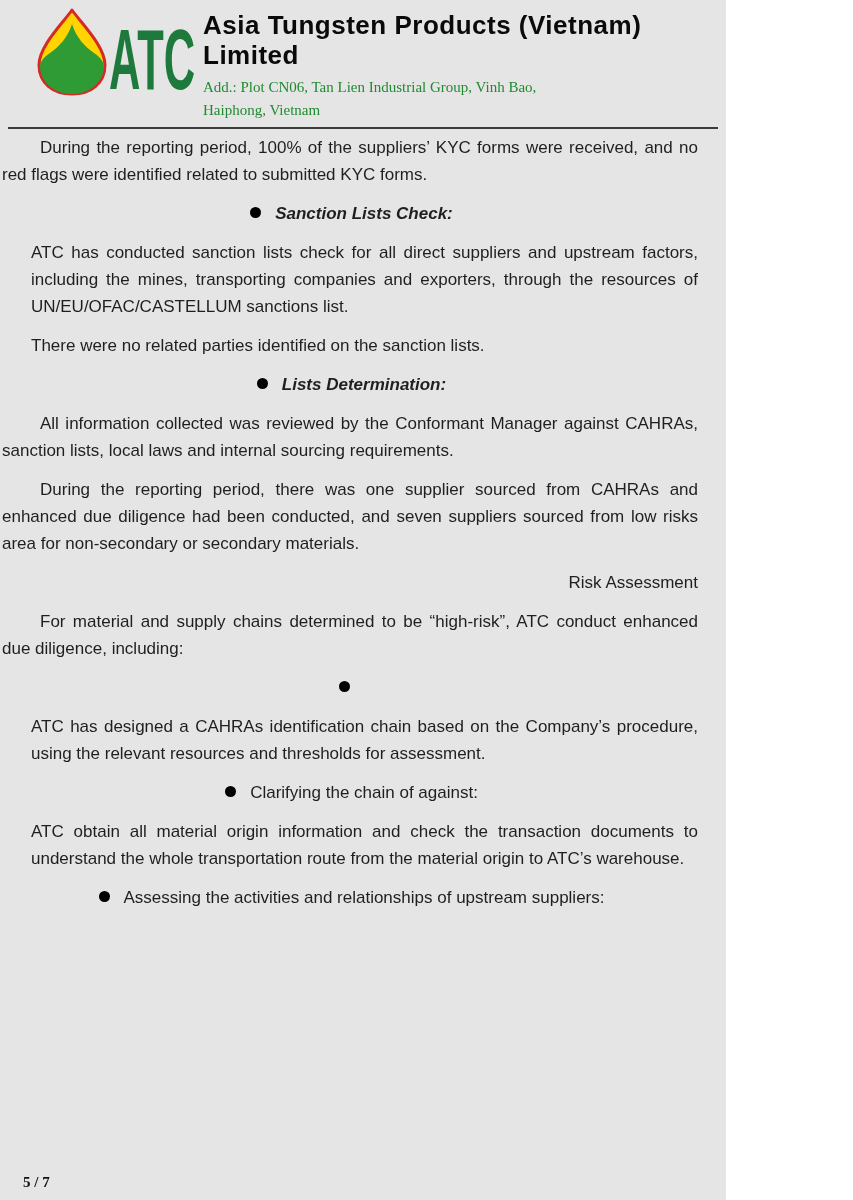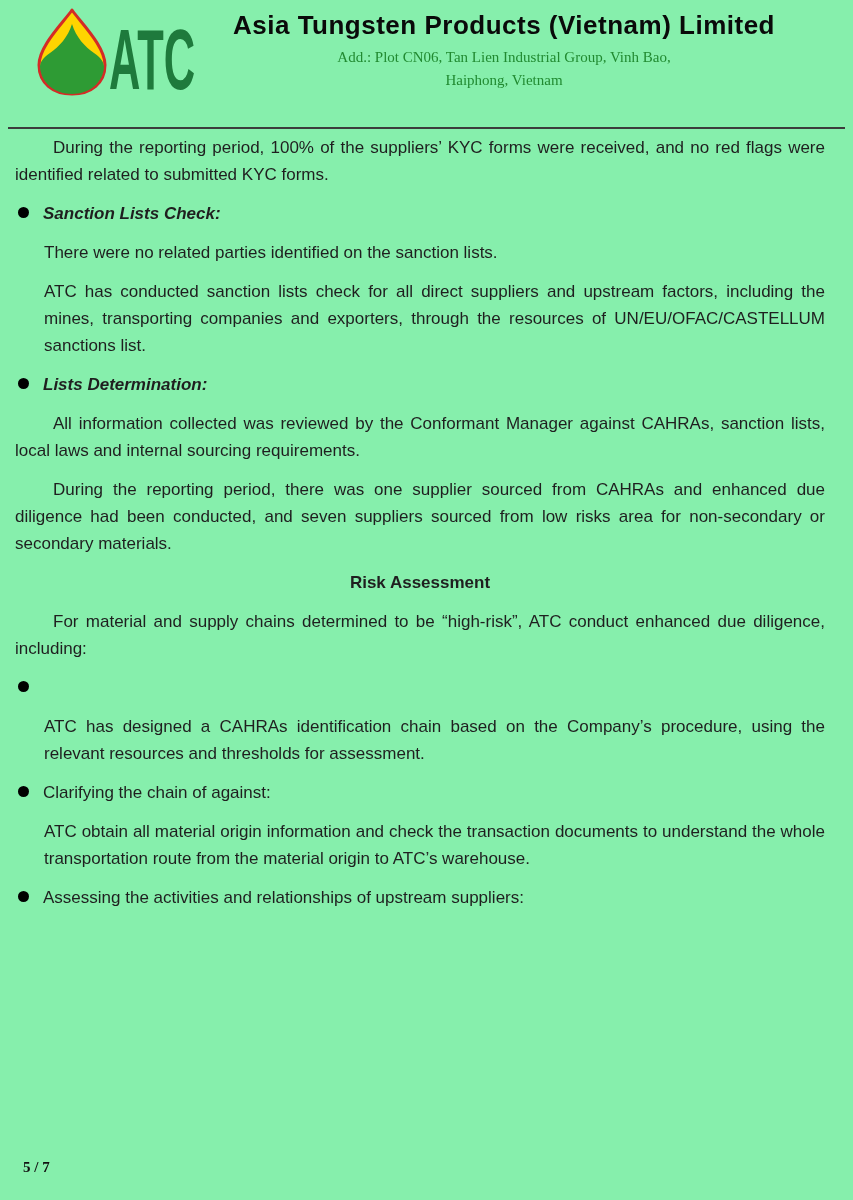--- a/index.html
+++ b/index.html
@@ -1,34 +1,34 @@
 <!DOCTYPE html>
 <html><head>
 <meta charset="utf-8">
 <style>
   html, body { margin: 0; padding: 0; background: #ffffff; }
   .page {
     position: relative;
-    width: 853px;
+    width: 726px;
     height: 1200px;
-    background: #86efac;
+    background: #e5e5e5;
     overflow: hidden;
     color: #1f1f1f;
     font-family: "Liberation Sans", sans-serif;
   }
 
   
   .header {
     display: flex;
     align-items: flex-start;
     padding: 8px 0 0 33px;
     height: 92px;
   }
   .logo { flex: none; width: 170px; height: 88px; }
-  .titles { flex: 1; margin-right: 48px; text-align: center; }
+  .titles { flex: 1; margin-right: 48px; }
   .company-name {
     margin: 2px 0 0 0;
     font-size: 26px;
     font-weight: bold;
     line-height: 30px;
     color: #0a0a0a;
     letter-spacing: 0.5px;
   }
   .address {
     margin-top: 6px;
@@ -38,45 +38,45 @@
   }
 
   .rule {
     border: none;
     border-top: 2px solid #3c3c3c;
     margin: 27px 8px 0 8px;
   }
 
   
   .document-body {
-    padding: 5px 28px 0 15px;
+    padding: 5px 28px 0 2px;
     font-size: 17px;
     line-height: 27px;
     text-align: justify;
   }
   .block { margin: 0 0 12px 0; }
   p.indent-para { text-indent: 38px; }
   p.sub-para { margin-left: 29px; }
-  p.heading { font-weight: bold; text-align: center; }
-  .bullet-item { margin-left: 3px; text-align: left; }
+  p.heading { font-weight: normal; text-align: right; }
+  .bullet-item { margin-left: 3px; text-align: center; }
   .dot {
     display: inline-block;
     width: 11px; height: 11px;
     border-radius: 50%;
     background: #000;
     margin-right: 14px;
     vertical-align: 1px;
   }
   .bullet-item.bi .btxt { font-weight: bold; font-style: italic; }
 
   
   .footer {
     position: absolute;
     left: 23px;
-    bottom: 24px;
+    bottom: 9px;
     font-family: "Liberation Serif", serif;
     font-weight: bold;
     font-size: 15px;
     color: #111111;
   }
 </style>
 </head>
 <body>
 
 <div class="page">
@@ -94,22 +94,22 @@
         <div>Haiphong, Vietnam</div>
       </div>
     </div>
   </div>
 
   <hr class="rule">
 
   <div class="document-body">
       <p class="block indent-para">During the reporting period, 100% of the suppliers’ KYC forms were received, and no red flags were identified related to submitted KYC forms.</p>
       <div class="block bullet-item bi"><span class="dot"></span><span class="btxt">Sanction Lists Check:</span></div>
+      <p class="block sub-para">ATC has conducted sanction lists check for all direct suppliers and upstream factors, including the mines, transporting companies and exporters, through the resources of UN/EU/OFAC/CASTELLUM sanctions list.</p>
       <p class="block sub-para">There were no related parties identified on the sanction lists.</p>
-      <p class="block sub-para">ATC has conducted sanction lists check for all direct suppliers and upstream factors, including the mines, transporting companies and exporters, through the resources of UN/EU/OFAC/CASTELLUM sanctions list.</p>
       <div class="block bullet-item bi"><span class="dot"></span><span class="btxt">Lists Determination:</span></div>
       <p class="block indent-para">All information collected was reviewed by the Conformant Manager against CAHRAs, sanction lists, local laws and internal sourcing requirements.</p>
       <p class="block indent-para">During the reporting period, there was one supplier sourced from CAHRAs and enhanced due diligence had been conducted, and seven suppliers sourced from low risks area for non-secondary or secondary materials.</p>
       <p class="block heading">Risk Assessment</p>
       <p class="block indent-para">For material and supply chains determined to be “high-risk”, ATC conduct enhanced due diligence, including:</p>
       <div class="block bullet-item"><span class="dot"></span></div>
       <p class="block sub-para">ATC has designed a CAHRAs identification chain based on the Company’s procedure, using the relevant resources and thresholds for assessment.</p>
       <div class="block bullet-item"><span class="dot"></span><span class="btxt">Clarifying the chain of against:</span></div>
       <p class="block sub-para">ATC obtain all material origin information and check the transaction documents to understand the whole transportation route from the material origin to ATC’s warehouse.</p>
       <div class="block bullet-item"><span class="dot"></span><span class="btxt">Assessing the activities and relationships of upstream suppliers:</span></div>

